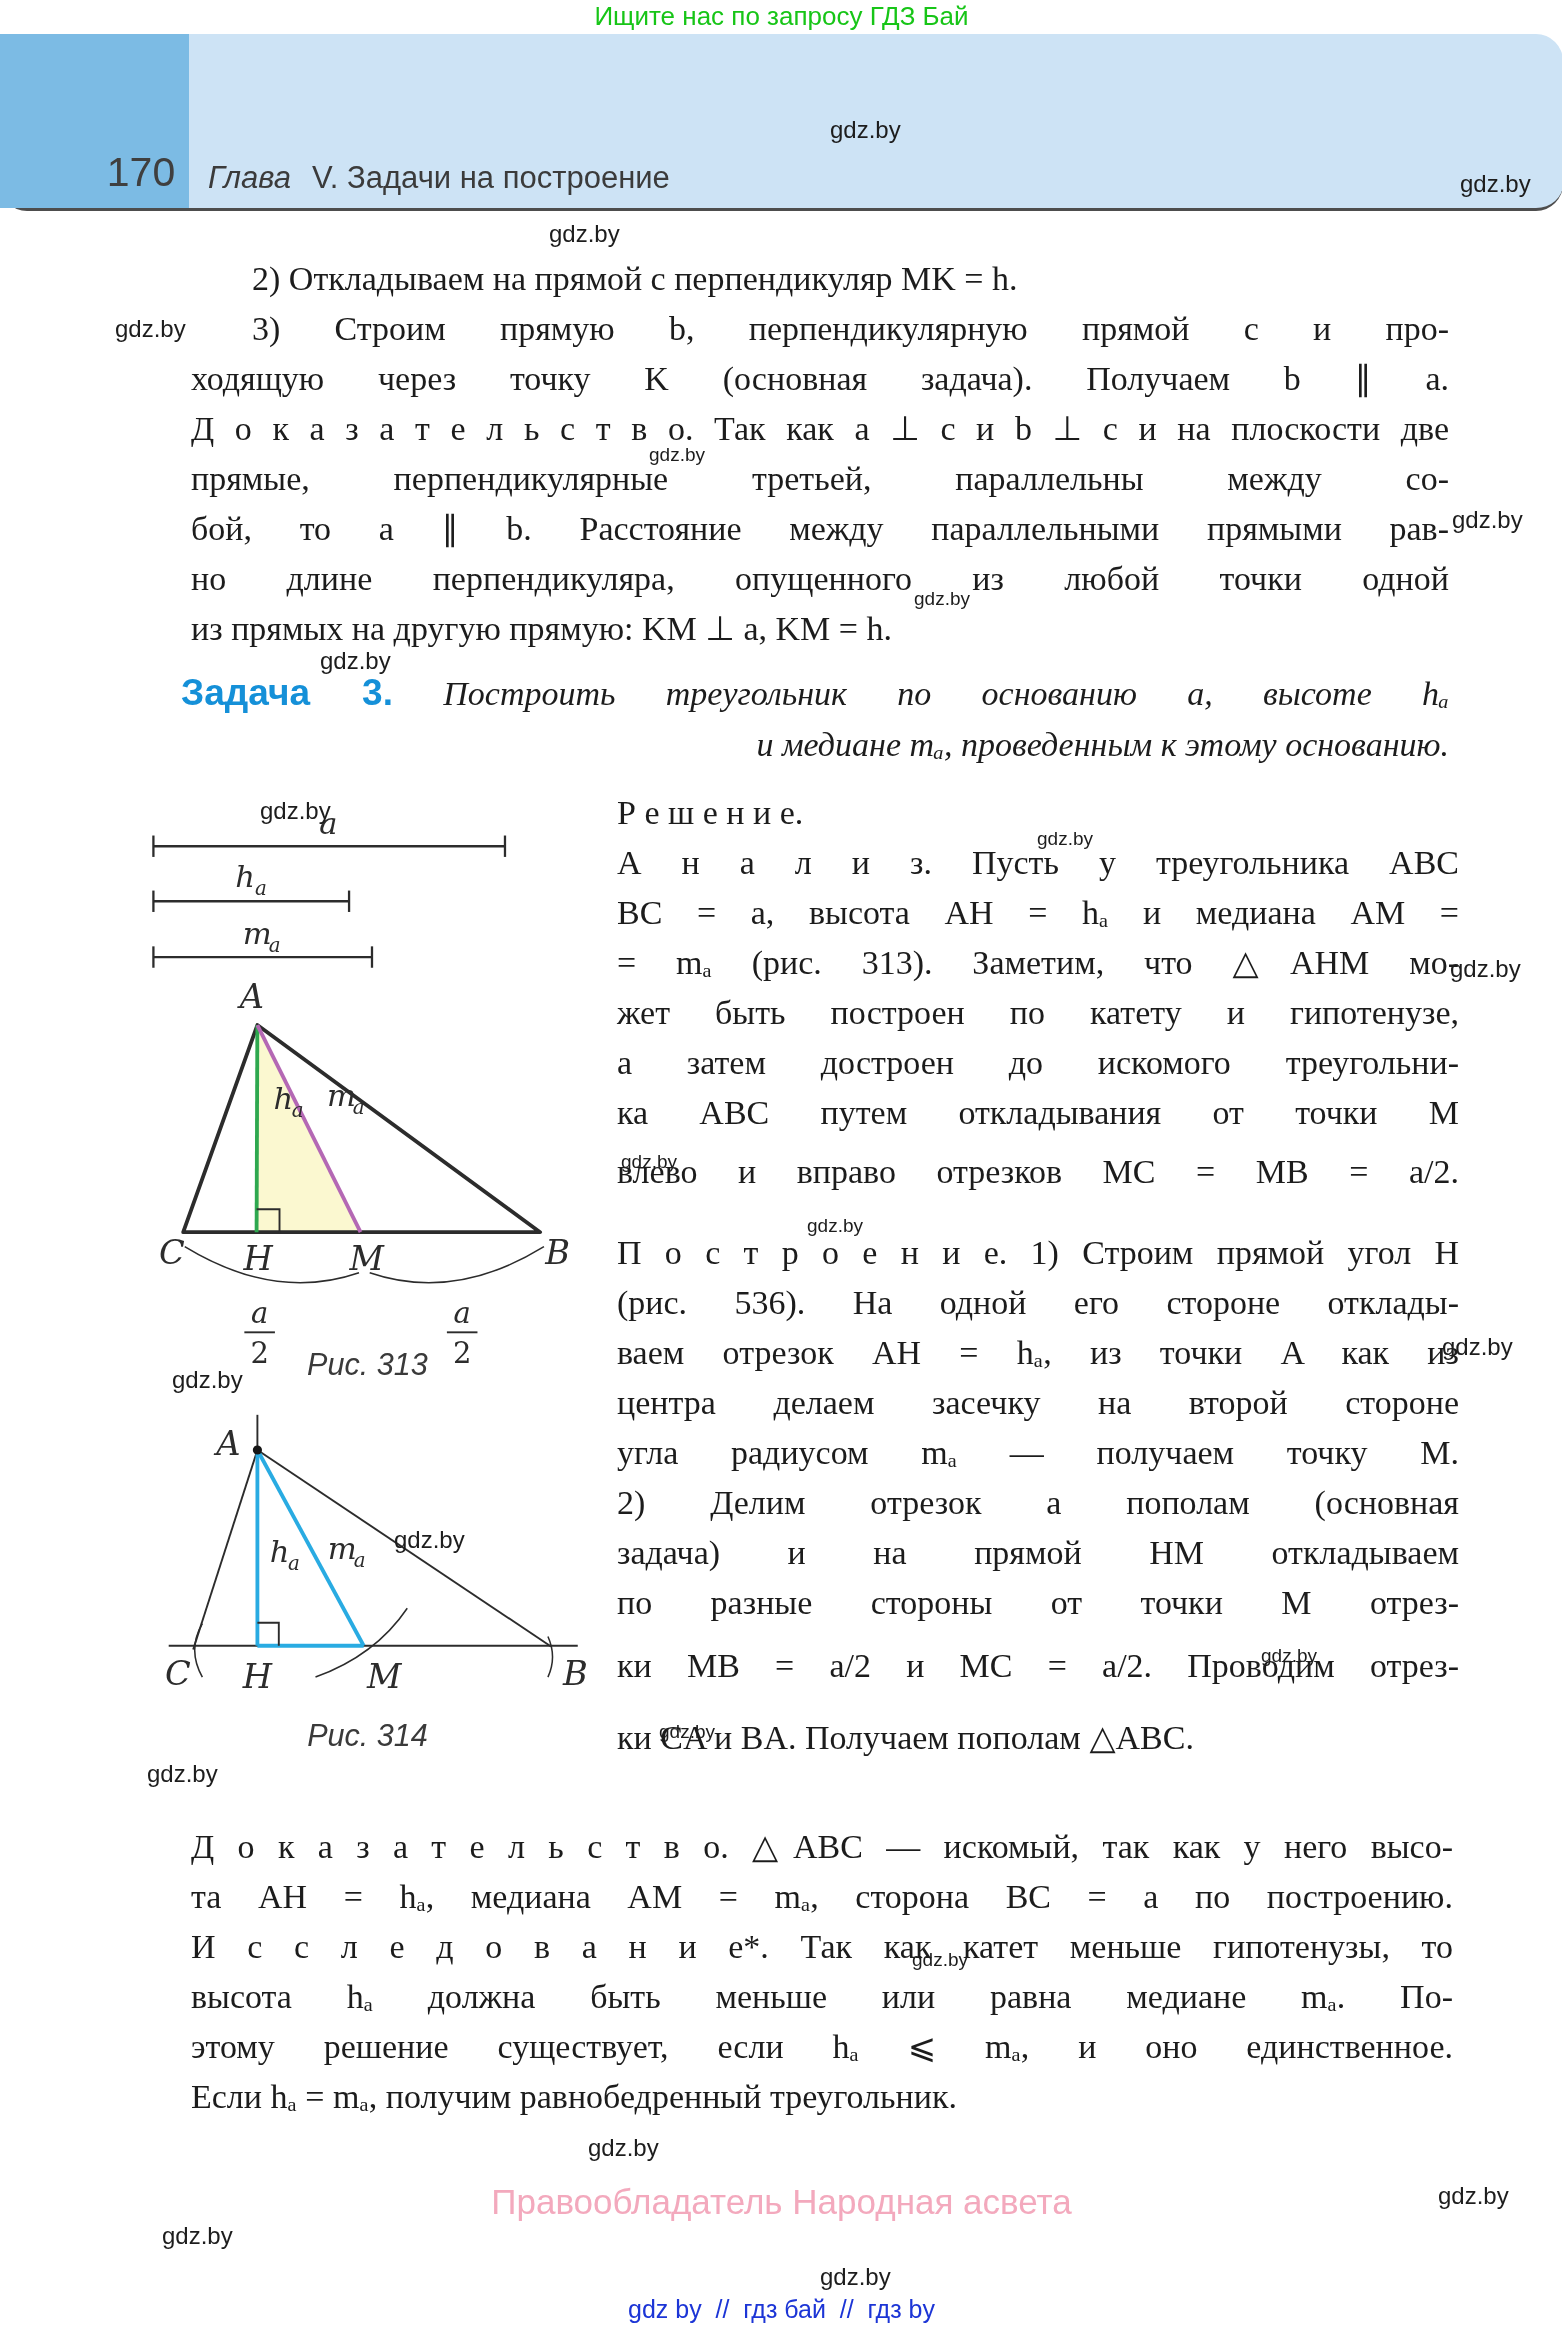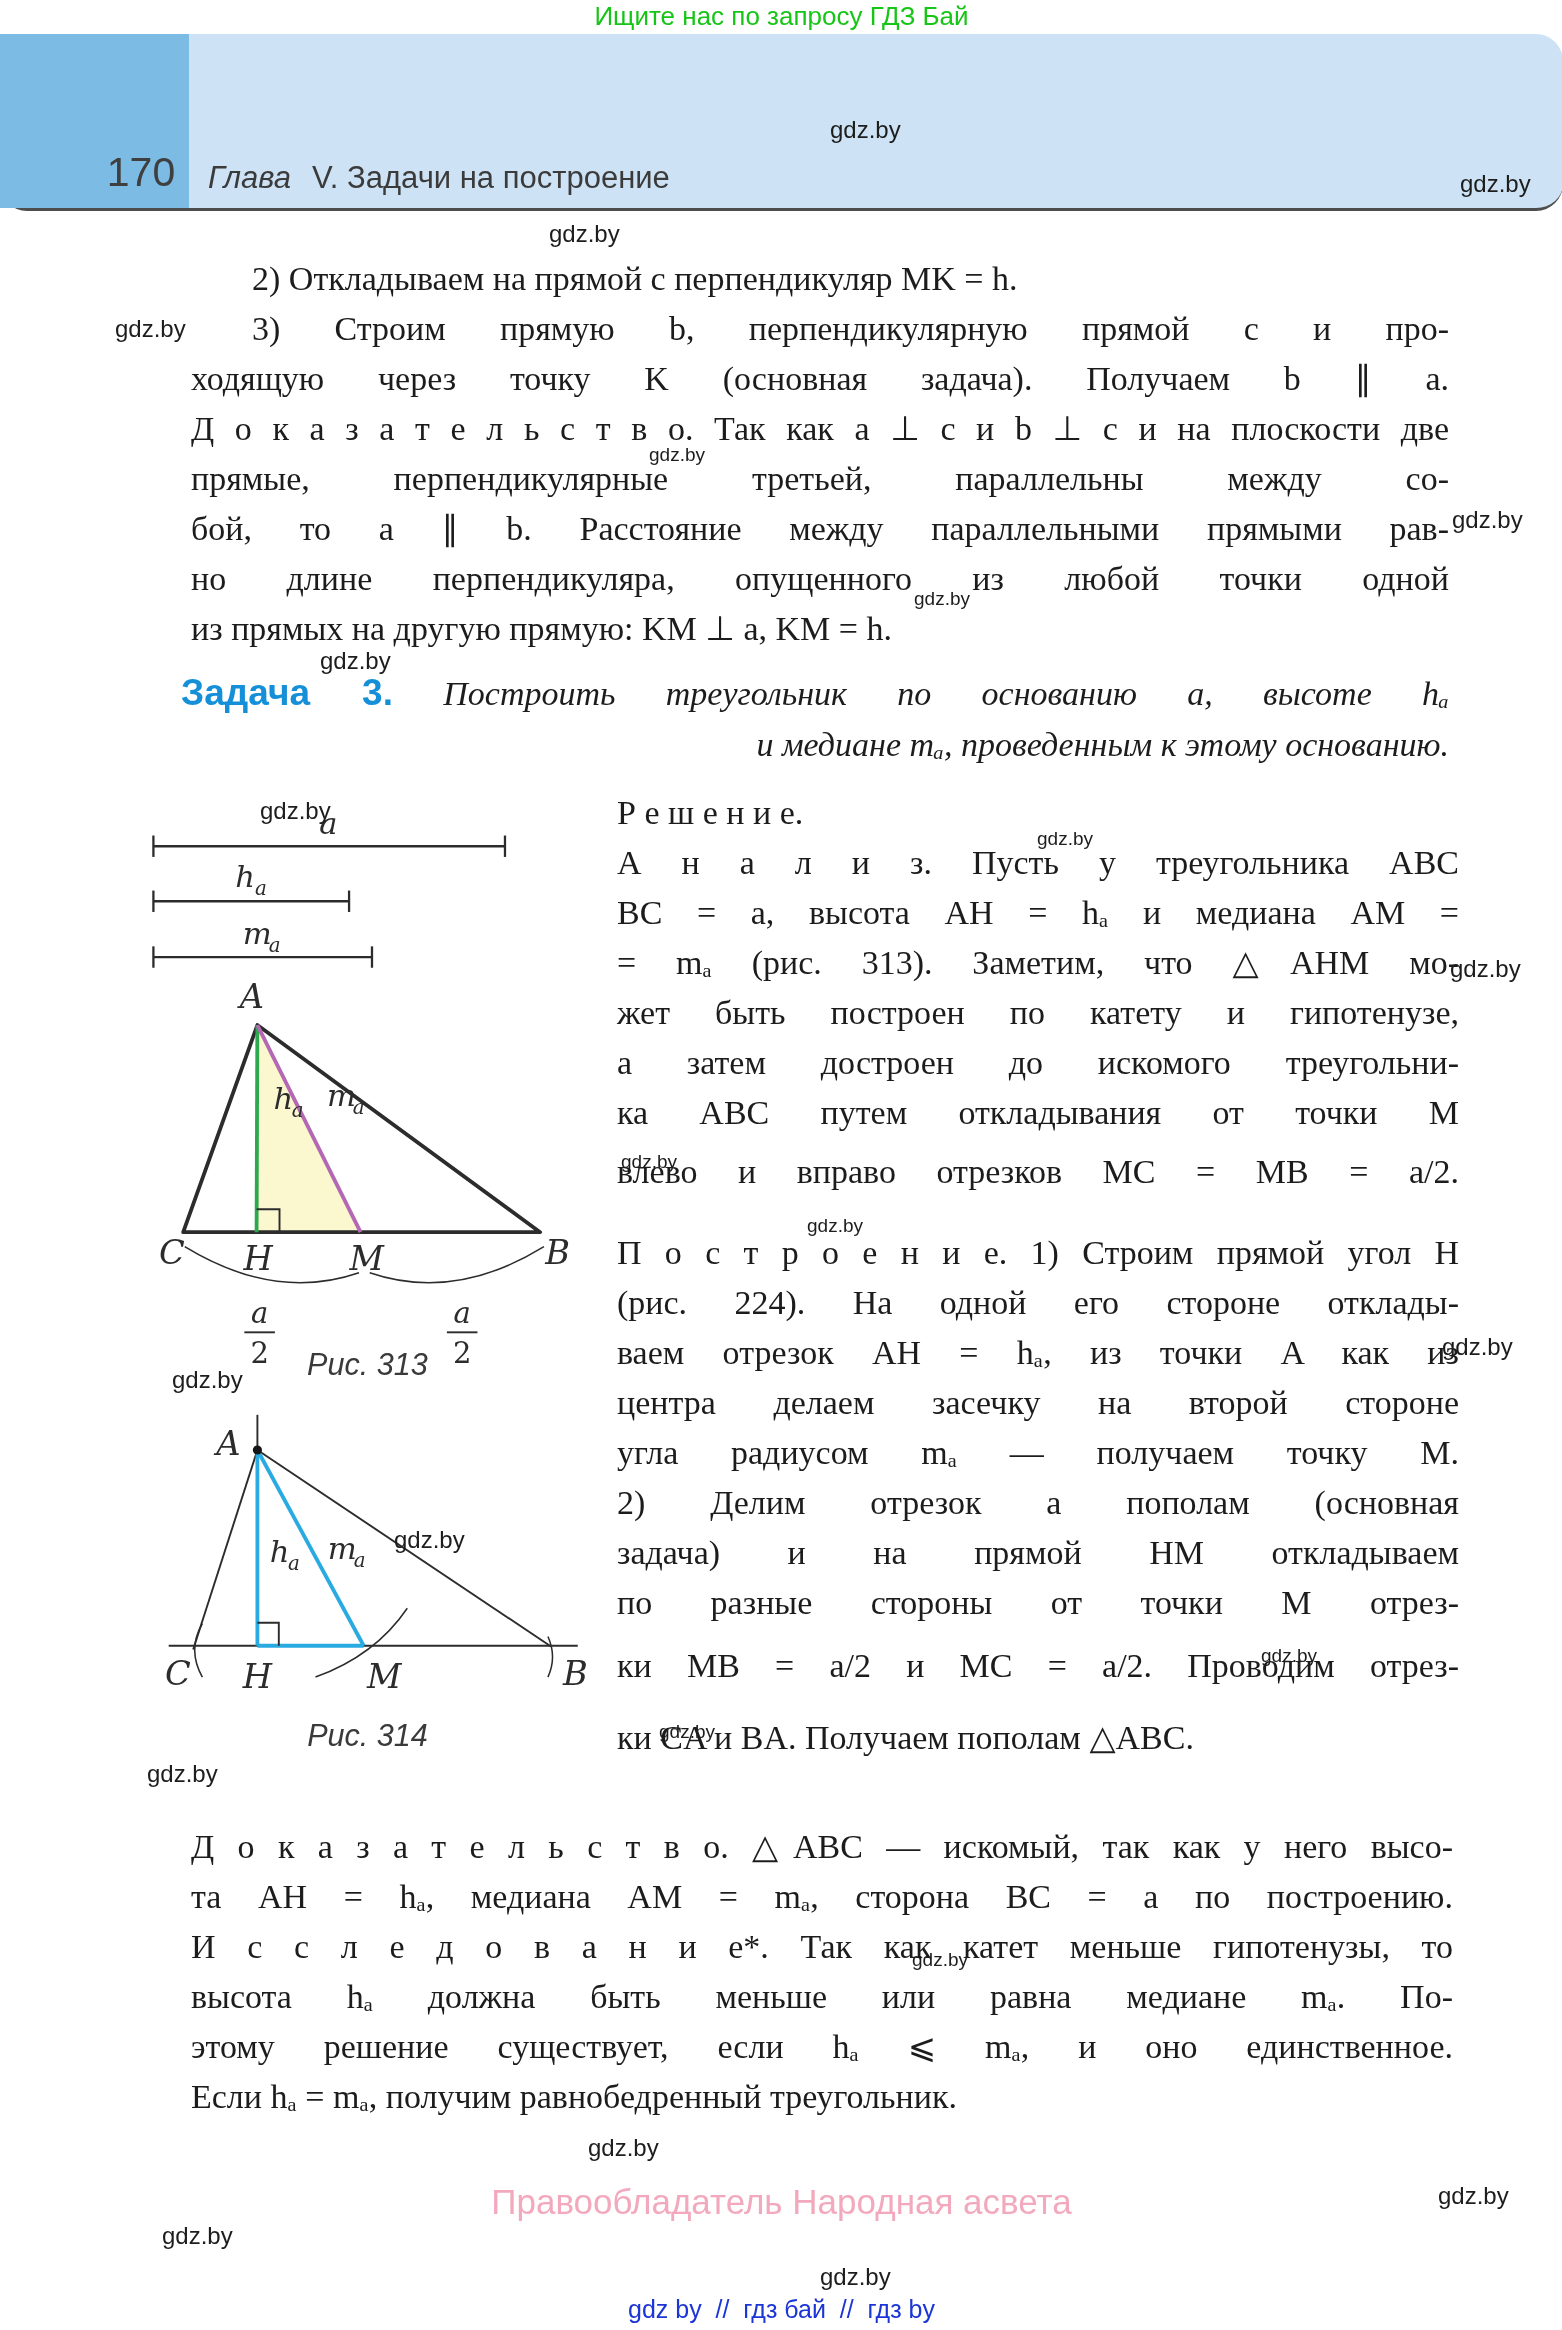--- a/index.html
+++ b/index.html
@@ -162,21 +162,21 @@
   <div id="solution" class="tblock">
     <div class="l">Р е ш е н и е.</div>
     <div class="l jst">А н а л и з. Пусть у треугольника ABC</div>
     <div class="l jst">BC = a, высота AH = hₐ и медиана AM =</div>
     <div class="l jst">= mₐ (рис. 313). Заметим, что △AHM мо-</div>
     <div class="l jst">жет быть построен по катету и гипотенузе,</div>
     <div class="l jst">а затем достроен до искомого треугольни-</div>
     <div class="l jst">ка ABC путем откладывания от точки M</div>
     <div class="l jst g1">влево и вправо отрезков MC = MB = a/2.</div>
     <div class="l jst g2">П о с т р о е н и е. 1) Строим прямой угол H</div>
-    <div class="l jst">(рис. 224). На одной его стороне отклады-</div>
+    <div class="l jst">(рис. 536). На одной его стороне отклады-</div>
     <div class="l jst">ваем отрезок AH = hₐ, из точки A как из</div>
     <div class="l jst">центра делаем засечку на второй стороне</div>
     <div class="l jst">угла радиусом mₐ — получаем точку M.</div>
     <div class="l jst">2) Делим отрезок a пополам (основная</div>
     <div class="l jst">задача) и на прямой HM откладываем</div>
     <div class="l jst">по разные стороны от точки M отрез-</div>
     <div class="l jst g3">ки MB = a/2 и MC = a/2. Проводим отрез-</div>
     <div class="l g4">ки CA и BA. Получаем пополам △ABC.</div>
   </div>
 

